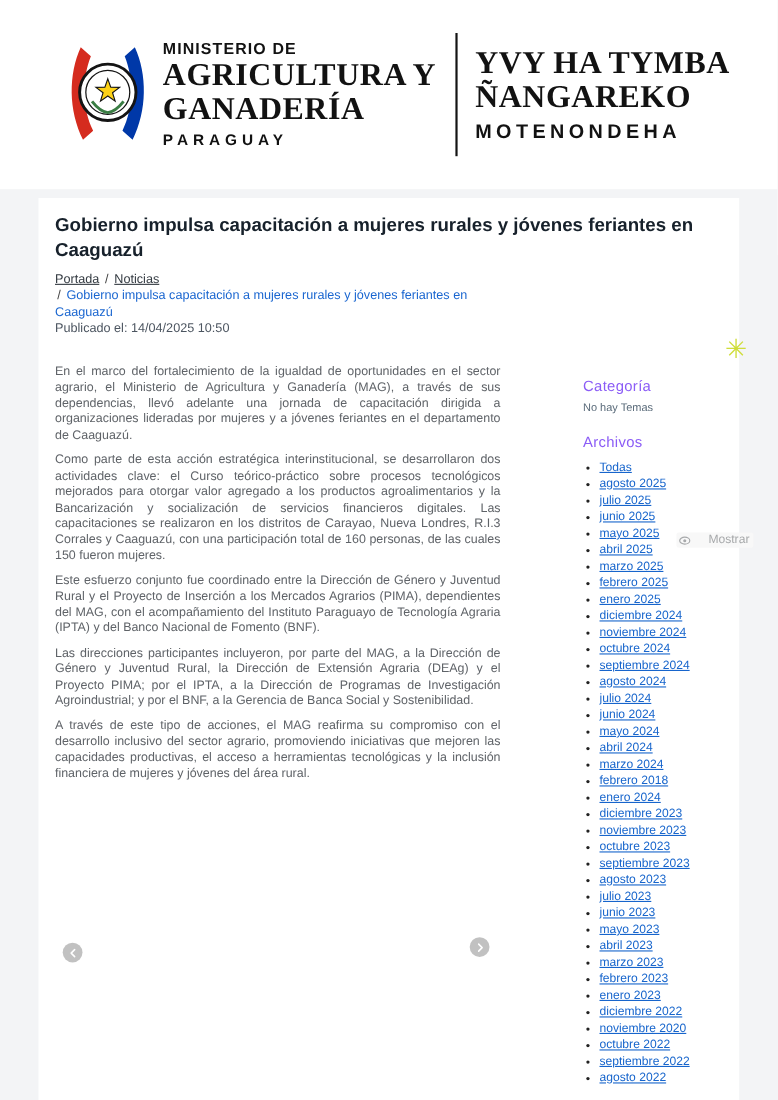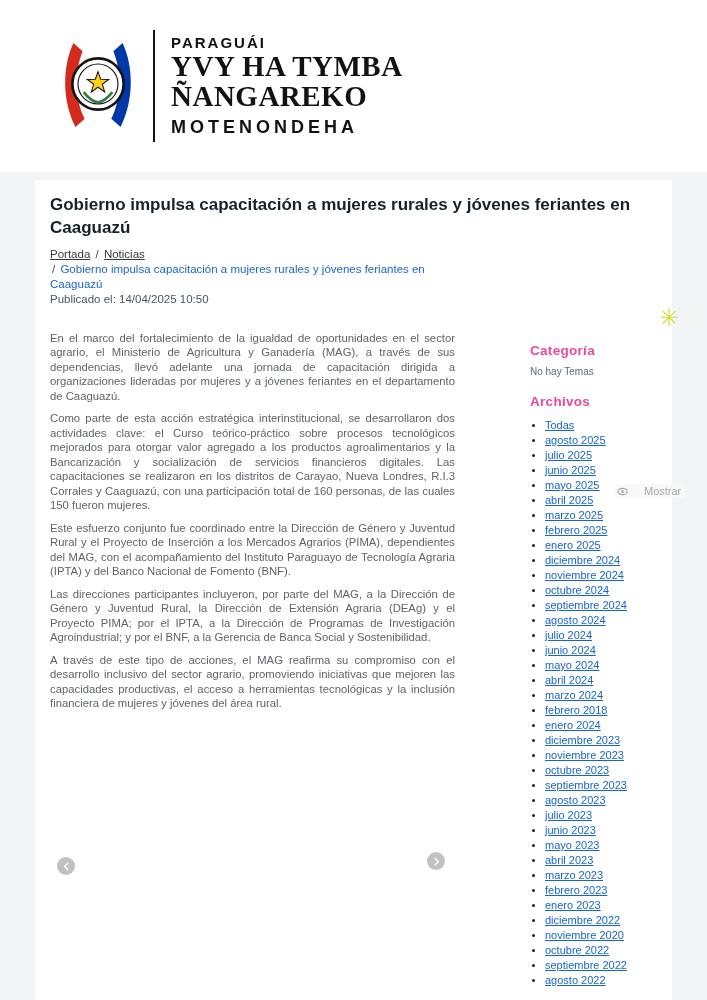--- a/index.html
+++ b/index.html
@@ -65,21 +65,21 @@
   
   .article-body { flex:0 0 405px; }
   .article-body p {
     font-size:11.3px; line-height:14.5px; color:#5f6368;
     text-align:justify; margin-bottom:8px;
   }
 
   
   .sidebar { flex:1; padding-top:12px; }
   .sb-title {
-    font-size:13.5px; font-weight:bold; color:#ec4899; letter-spacing:.3px;
+    font-size:13.5px; font-weight:normal; color:#8b5cf6; letter-spacing:.3px;
     margin-bottom:8px;
   }
   .sb-empty { font-size:10px; color:#596a79; margin-bottom:17px; }
   .archives-list { list-style:disc; padding-left:15px; margin-top:9px; }
   .archives-list li { font-size:11px; line-height:15px; color:#222; }
   .archives-list li::marker { color:#222; font-size:10px; }
   .archive-link { color:#1765cc; text-decoration:underline; }
 
   
   .accessibility-asterisk {
@@ -111,23 +111,28 @@
   <div class="logo">
     <svg viewBox="0 0 80 100" width="82" height="106" aria-hidden="true">
       <path d="M16 8 C5 32 5 64 18 90 L27 82 C17 62 17 36 25 16 Z" fill="#d52b1e"></path>
       <path d="M64 8 C75 32 75 64 62 90 L53 82 C63 62 63 36 55 16 Z" fill="#0038a8"></path>
       <circle cx="40" cy="48" r="25" fill="#ffffff" stroke="#141414" stroke-width="2.6"></circle>
       <circle cx="40" cy="48" r="19.5" fill="#ffffff" stroke="#141414" stroke-width="1.1"></circle>
       <path d="M26 56 Q33 65 40 66 Q47 65 54 56" fill="none" stroke="#3a7d44" stroke-width="2.6"></path>
       <path d="M40 36 L42.6 43.4 L50.5 43.6 L44.2 48.3 L46.5 55.8 L40 51.2 L33.5 55.8 L35.8 48.3 L29.5 43.6 L37.4 43.4 Z" fill="#fcd116" stroke="#141414" stroke-width="1"></path>
     </svg>
   </div>
+  <div class="brand-left">
+    <div class="brand-small">MINISTERIO DE</div>
+    <div class="brand-big">AGRICULTURA Y</div>
+    <div class="brand-big">GANADERÍA</div>
+    <div class="brand-small spaced">PARAGUAY</div>
+  </div>
   <div class="brand-divider"></div>
   <div class="brand-right">
-    <div class="brand-small">PARAGUÁI</div>
     <div class="brand-big">YVY HA TYMBA</div>
     <div class="brand-big">ÑANGAREKO</div>
     <div class="brand-small bottom">MOTENONDEHA</div>
   </div>
 </header>
 
 <main class="content-wrap">
   <div class="card">
     <h1 class="page-title">Gobierno impulsa capacitación a mujeres rurales y jóvenes feriantes en Caaguazú</h1>
 

